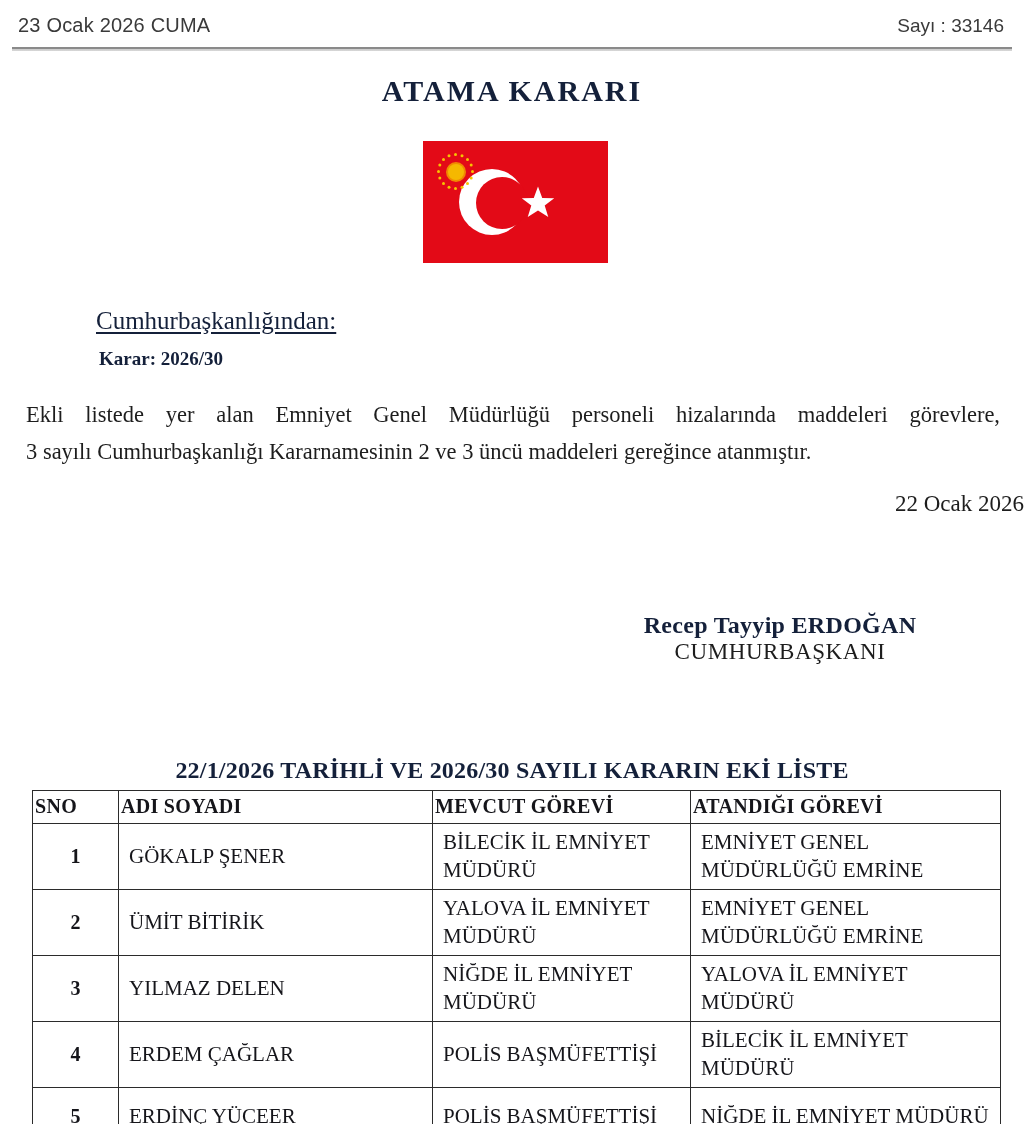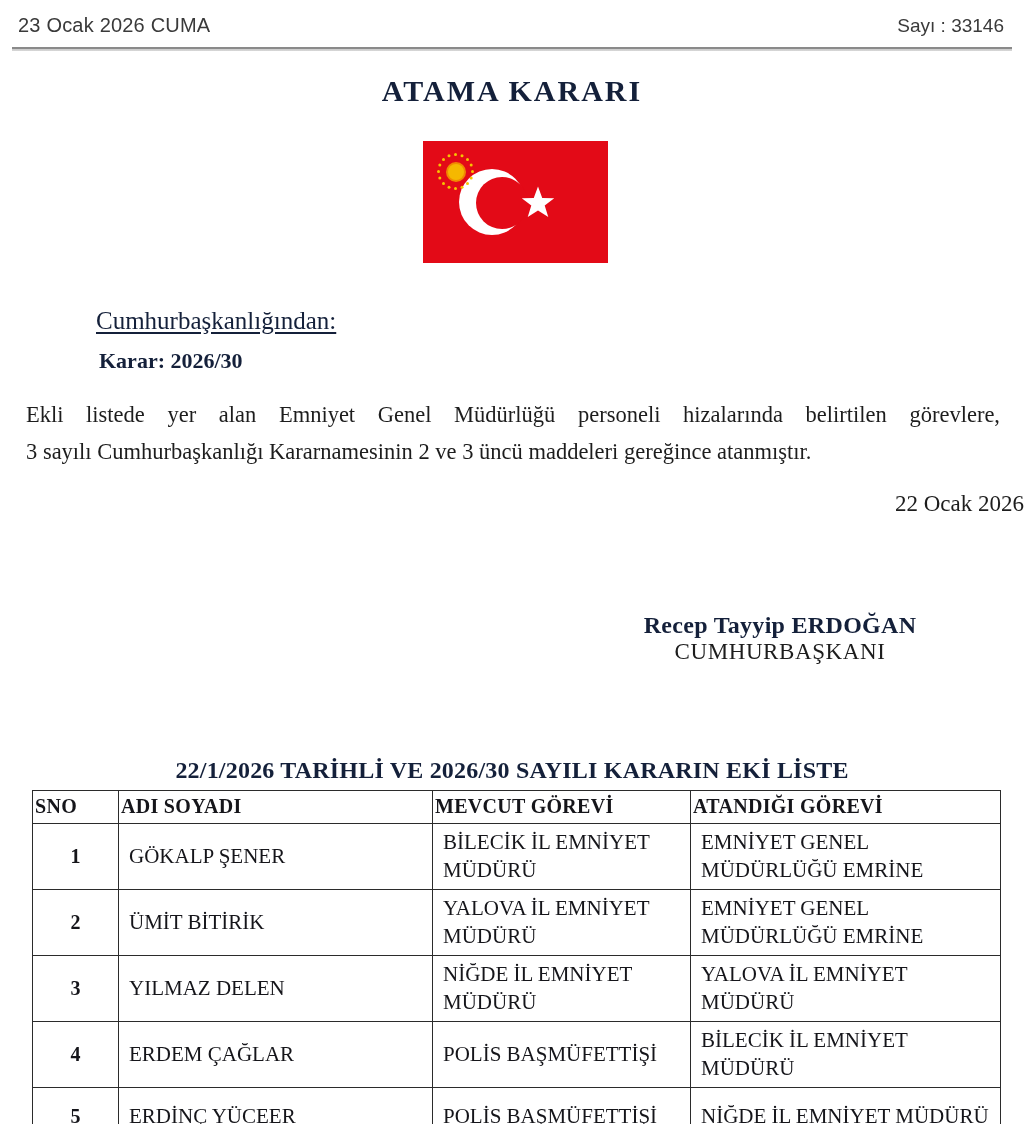--- a/index.html
+++ b/index.html
@@ -123,21 +123,21 @@
     position: absolute;
     left: 96px; top: 307px;
     font-size: 25px;
     text-decoration: underline;
     text-underline-offset: 3px;
     color: #14203a;
   }
   .decision-no {
     position: absolute;
     left: 99px; top: 348px;
-    font-size: 22px;
+    font-size: 19px;
     font-weight: bold;
     color: #14203a;
   }
   .body-paragraph {
     position: absolute;
     left: 26px; top: 396px;
     width: 974px;
     font-size: 22.5px;
     line-height: 37px;
     text-align: justify;
@@ -257,21 +257,21 @@
     <div class="ray" style="transform:translate(-15.7px,-6.5px)"></div>
     <div class="ray" style="transform:translate(-12px,-12px)"></div>
     <div class="ray" style="transform:translate(-6.5px,-15.7px)"></div>
   </div>
 </div>
 
 <div class="from-line">Cumhurbaşkanlığından:</div>
 <div class="decision-no">Karar: 2026/30</div>
 
 <div class="body-paragraph">
-  <span class="l1">Ekli listede yer alan Emniyet Genel Müdürlüğü personeli hizalarında belirtilen görevlere,</span>
+  <span class="l1">Ekli listede yer alan Emniyet Genel Müdürlüğü personeli hizalarında maddeleri görevlere,</span>
   <span class="l2">3 sayılı Cumhurbaşkanlığı Kararnamesinin 2 ve 3 üncü maddeleri gereğince atanmıştır.</span>
 </div>
 
 <div class="decision-date">22 Ocak 2026</div>
 
 <div class="signature">
   <div class="sign-name">Recep Tayyip ERDOĞAN</div>
   <div class="sign-role">CUMHURBAŞKANI</div>
 </div>
 

